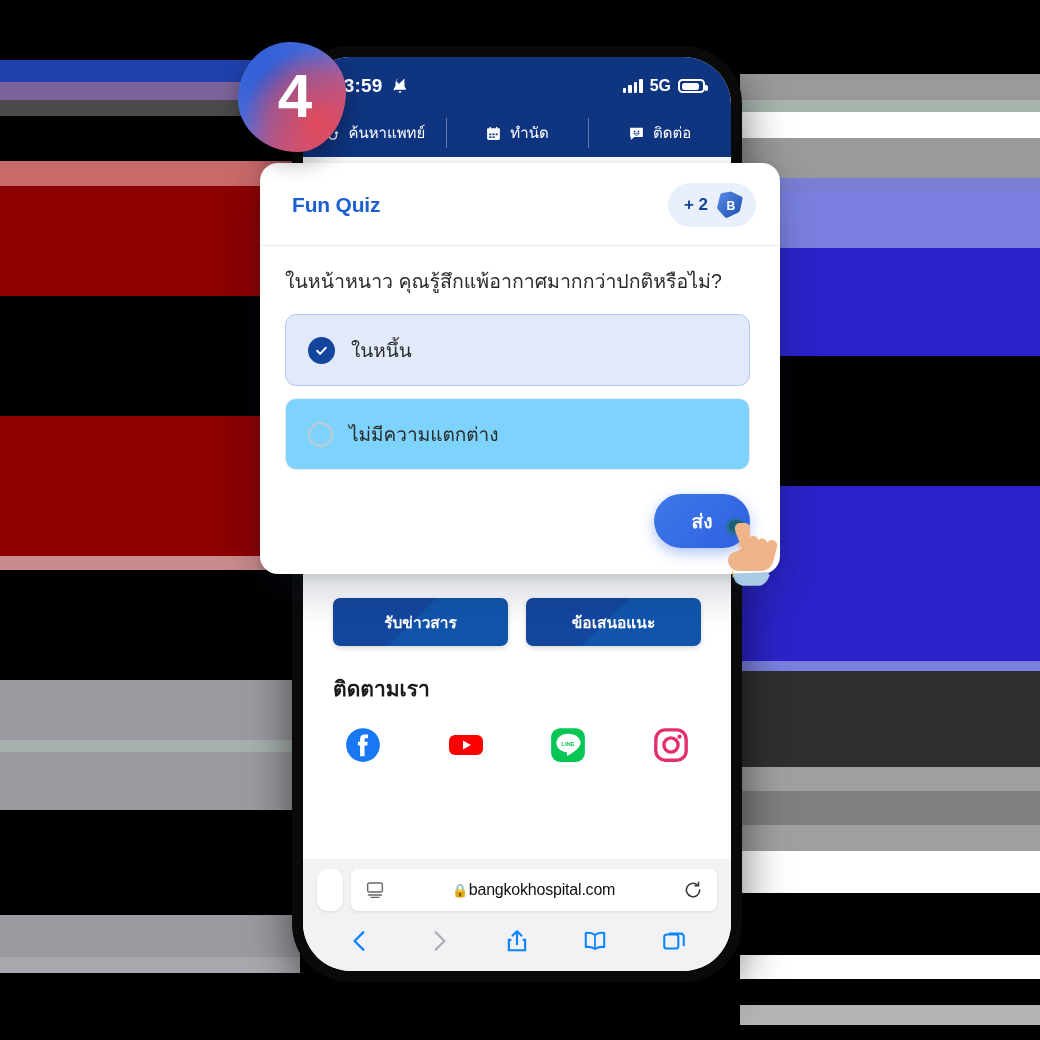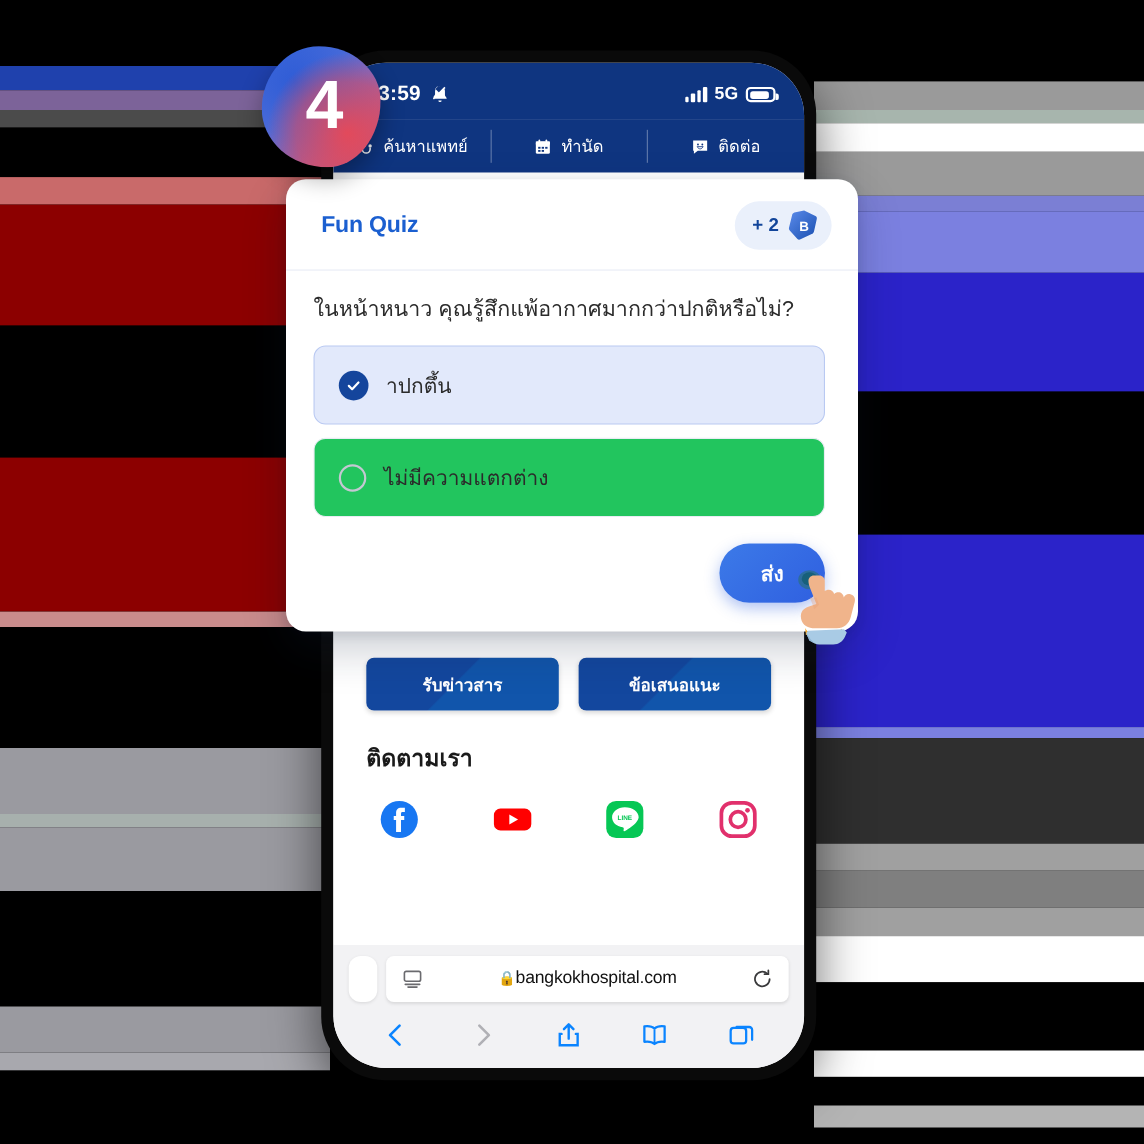--- a/index.html
+++ b/index.html
@@ -124,21 +124,21 @@
   #quiz-badge {
     display: flex; align-items: center; gap: 8px;
     background: #eaf0fb; border-radius: 22px; padding: 7px 10px 7px 16px;
   }
   #quiz-badge .pts { color:#12459a; font-size: 17px; font-weight: 700; }
   #quiz-body { padding: 22px 30px 26px 25px; }
   #question { font-size: 19.5px; color: #2b2b2b; margin-bottom: 20px; line-height: 1.35; }
   .opt {
     display: flex; align-items: center; gap: 16px;
     height: 72px; padding: 0 22px; border-radius: 11px;
-    background: #22c55e; border: 1.5px solid #e9ecf3; margin-bottom: 12px;
+    background: #7dd3fc; border: 1.5px solid #e9ecf3; margin-bottom: 12px;
     font-size: 19px; color: #2b2b2b;
   }
   .opt.sel { background: #e2e9fb; border-color: #b9c9f2; }
   .radio-on {
     width: 27px; height: 27px; border-radius: 50%; background: #14459c;
     display:flex; align-items:center; justify-content:center; flex:0 0 auto;
   }
   .radio-off { width: 25px; height: 25px; border-radius: 50%; border: 2px solid #c4c8d2; flex:0 0 auto; }
   #quiz-actions { display: flex; justify-content: flex-end; padding-top: 12px; }
   #submit-btn {
@@ -392,21 +392,21 @@
     </div>
     <div id="quiz-body">
       <div id="question" class="thai">ในหน้าหนาว คุณรู้สึกแพ้อากาศมากกว่าปกติหรือไม่?</div>
 
       <div class="opt sel">
         <span class="radio-on">
           <svg width="15" height="15" viewBox="0 0 24 24">
               <path fill="none" stroke="#fff" stroke-width="3.2" stroke-linecap="round" stroke-linejoin="round" d="M5 12.5l4.8 4.8L19 7.5"></path>
             </svg>
         </span>
-        <span class="thai">าปกตึ้น</span>
+        <span class="thai">ในหนึ้น</span>
       </div>
 
       <div class="opt">
         <span class="radio-off"></span>
         <span class="thai">ไม่มีความแตกต่าง</span>
       </div>
 
       <div id="quiz-actions">
         <div id="submit-btn" class="thai">ส่ง</div>
       </div>

